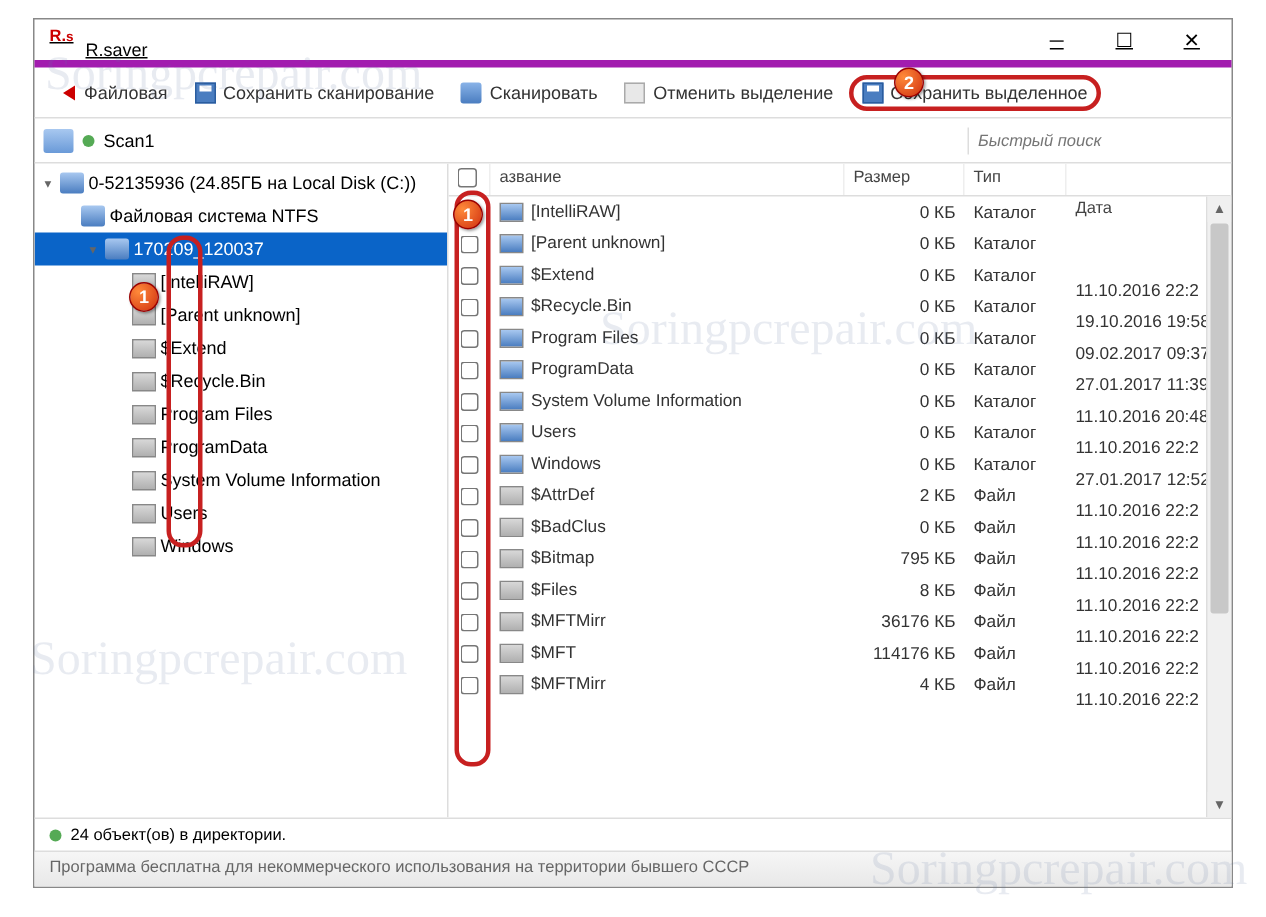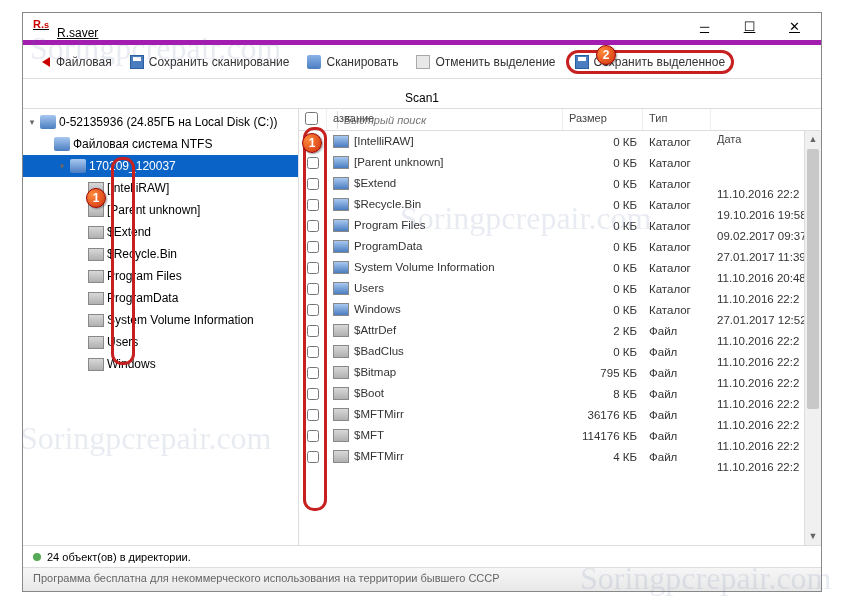--- a/index.html
+++ b/index.html
@@ -25,21 +25,21 @@
 .toolbar .ticon { width: 14px; height: 14px; display: inline-block; }
 .arrow-left { position: relative; }
 .arrow-left::before { content: ""; position: absolute; left: 0; top: 2px; border: 5px solid transparent; border-right: 8px solid #c00; }
 .disk-icon { background: linear-gradient(#89b3e8,#4a7dc0); border-radius: 2px; }
 .save-icon { background: #4a7dc0; border: 1px solid #2a5d9f; position: relative; }
 .save-icon::after { content: ""; position: absolute; top: 1px; left: 2px; width: 8px; height: 4px; background: #fff; }
 .cancel-icon { background: #e8e8e8; position: relative; border: 1px solid #aaa; }
 
 .highlight-save { border: 3px solid #c72020; border-radius: 14px; padding: 2px 6px !important; }
 
-.pathbar { height: 30px; display: flex; align-items: center; border-bottom: 1px solid #ddd; padding: 0 6px; gap: 6px; flex-direction: column; }
+.pathbar { height: 30px; display: flex; align-items: center; border-bottom: 1px solid #ddd; padding: 0 6px; gap: 6px; }
 .pathbar .picon { width: 20px; height: 16px; background: linear-gradient(#a8c8f0,#6a9ad8); border-radius: 2px; }
 .pathbar .dot { width: 8px; height: 8px; background: #5a5; border-radius: 50%; }
 .pathbar .ptext { font-size: 12px; flex: 1; }
 .pathbar .search { width: 170px; font-size: 11px; color: #aaa; padding: 3px 6px; border: none; border-left: 1px solid #ddd; font-style: italic; }
 
 .main { flex: 1; display: flex; overflow: hidden; }
 
 .tree { width: 276px; border-right: 1px solid #ddd; overflow: hidden; font-size: 12px; position: relative; padding-top: 2px; }
 .tree-row { display: flex; align-items: center; height: 22px; padding-left: 4px; gap: 3px; cursor: pointer; }
 .tree-row.sel { background: #0a64c8; color: #fff; }
@@ -316,21 +316,21 @@
             </div>
             <div class="cell col-name"><span class="fico "></span><span>$Bitmap</span></div>
             <div class="cell col-size">795 КБ</div>
             <div class="cell col-type">Файл</div>
             <div class="cell col-date">11.10.2016 22:2</div>
           </div>
           <div class="filerow">
             <div class="cell col-chk">
               <input type="checkbox" style="">
             </div>
-            <div class="cell col-name"><span class="fico "></span><span>$Boot</span></div>
+            <div class="cell col-name"><span class="fico "></span><span>$Files</span></div>
             <div class="cell col-size">8 КБ</div>
             <div class="cell col-type">Файл</div>
             <div class="cell col-date">11.10.2016 22:2</div>
           </div>
           <div class="filerow">
             <div class="cell col-chk">
               <input type="checkbox" style="">
             </div>
             <div class="cell col-name"><span class="fico "></span><span>$MFTMirr</span></div>
             <div class="cell col-size">36176 КБ</div>

